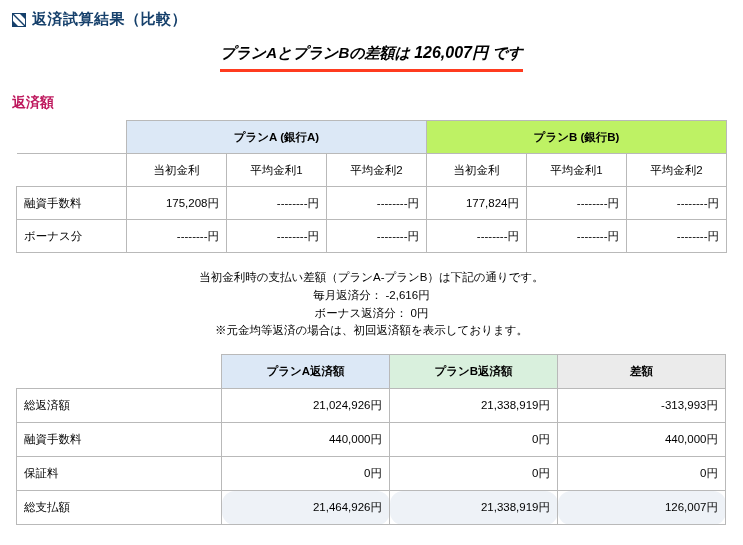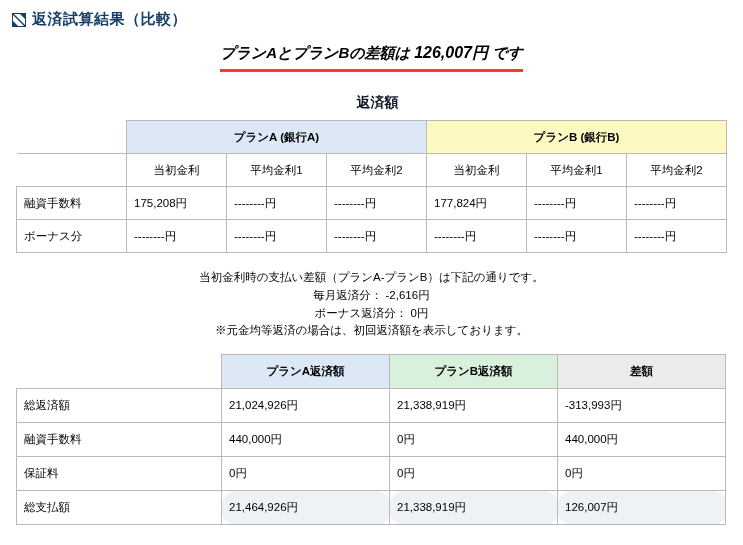--- a/index.html
+++ b/index.html
@@ -56,22 +56,21 @@
     border-bottom: 3px solid #ff3b1f;
   }
   .headline .amount {
     font-size: 16px;
   }
   
   .section-title {
     margin: 22px 0 8px 12px;
     font-size: 14px;
     font-weight: bold;
-    color: #0f172a;
-    text-align: center;
+    color: #be185d;
   }
   
   table {
     border-collapse: collapse;
     font-size: 11.5px;
   }
   .tbl1 {
     margin-left: 16px;
     width: 710px;
     table-layout: fixed;
@@ -87,36 +86,37 @@
     border-top: none;
     background: #fff;
   }
   .hdr-a {
     background: #dce8f6;
     text-align: center;
     font-weight: bold !important;
     font-size: 11.5px;
   }
   .hdr-b {
-    background: #fef9c3;
+    background: #bef264;
     text-align: center;
     font-weight: bold !important;
     font-size: 11.5px;
   }
   .sub-hdr {
     text-align: center;
     background: #ffffff;
     font-size: 11.5px;
   }
   .rowlabel {
     text-align: left;
     background: #ffffff;
     font-size: 11.5px;
   }
   .num {
+    text-align: right;
     font-size: 11.5px;
   }
   
   .notes {
     margin-top: 16px;
     text-align: center;
     font-size: 11.5px;
     line-height: 1.55;
     color: #000;
   }

